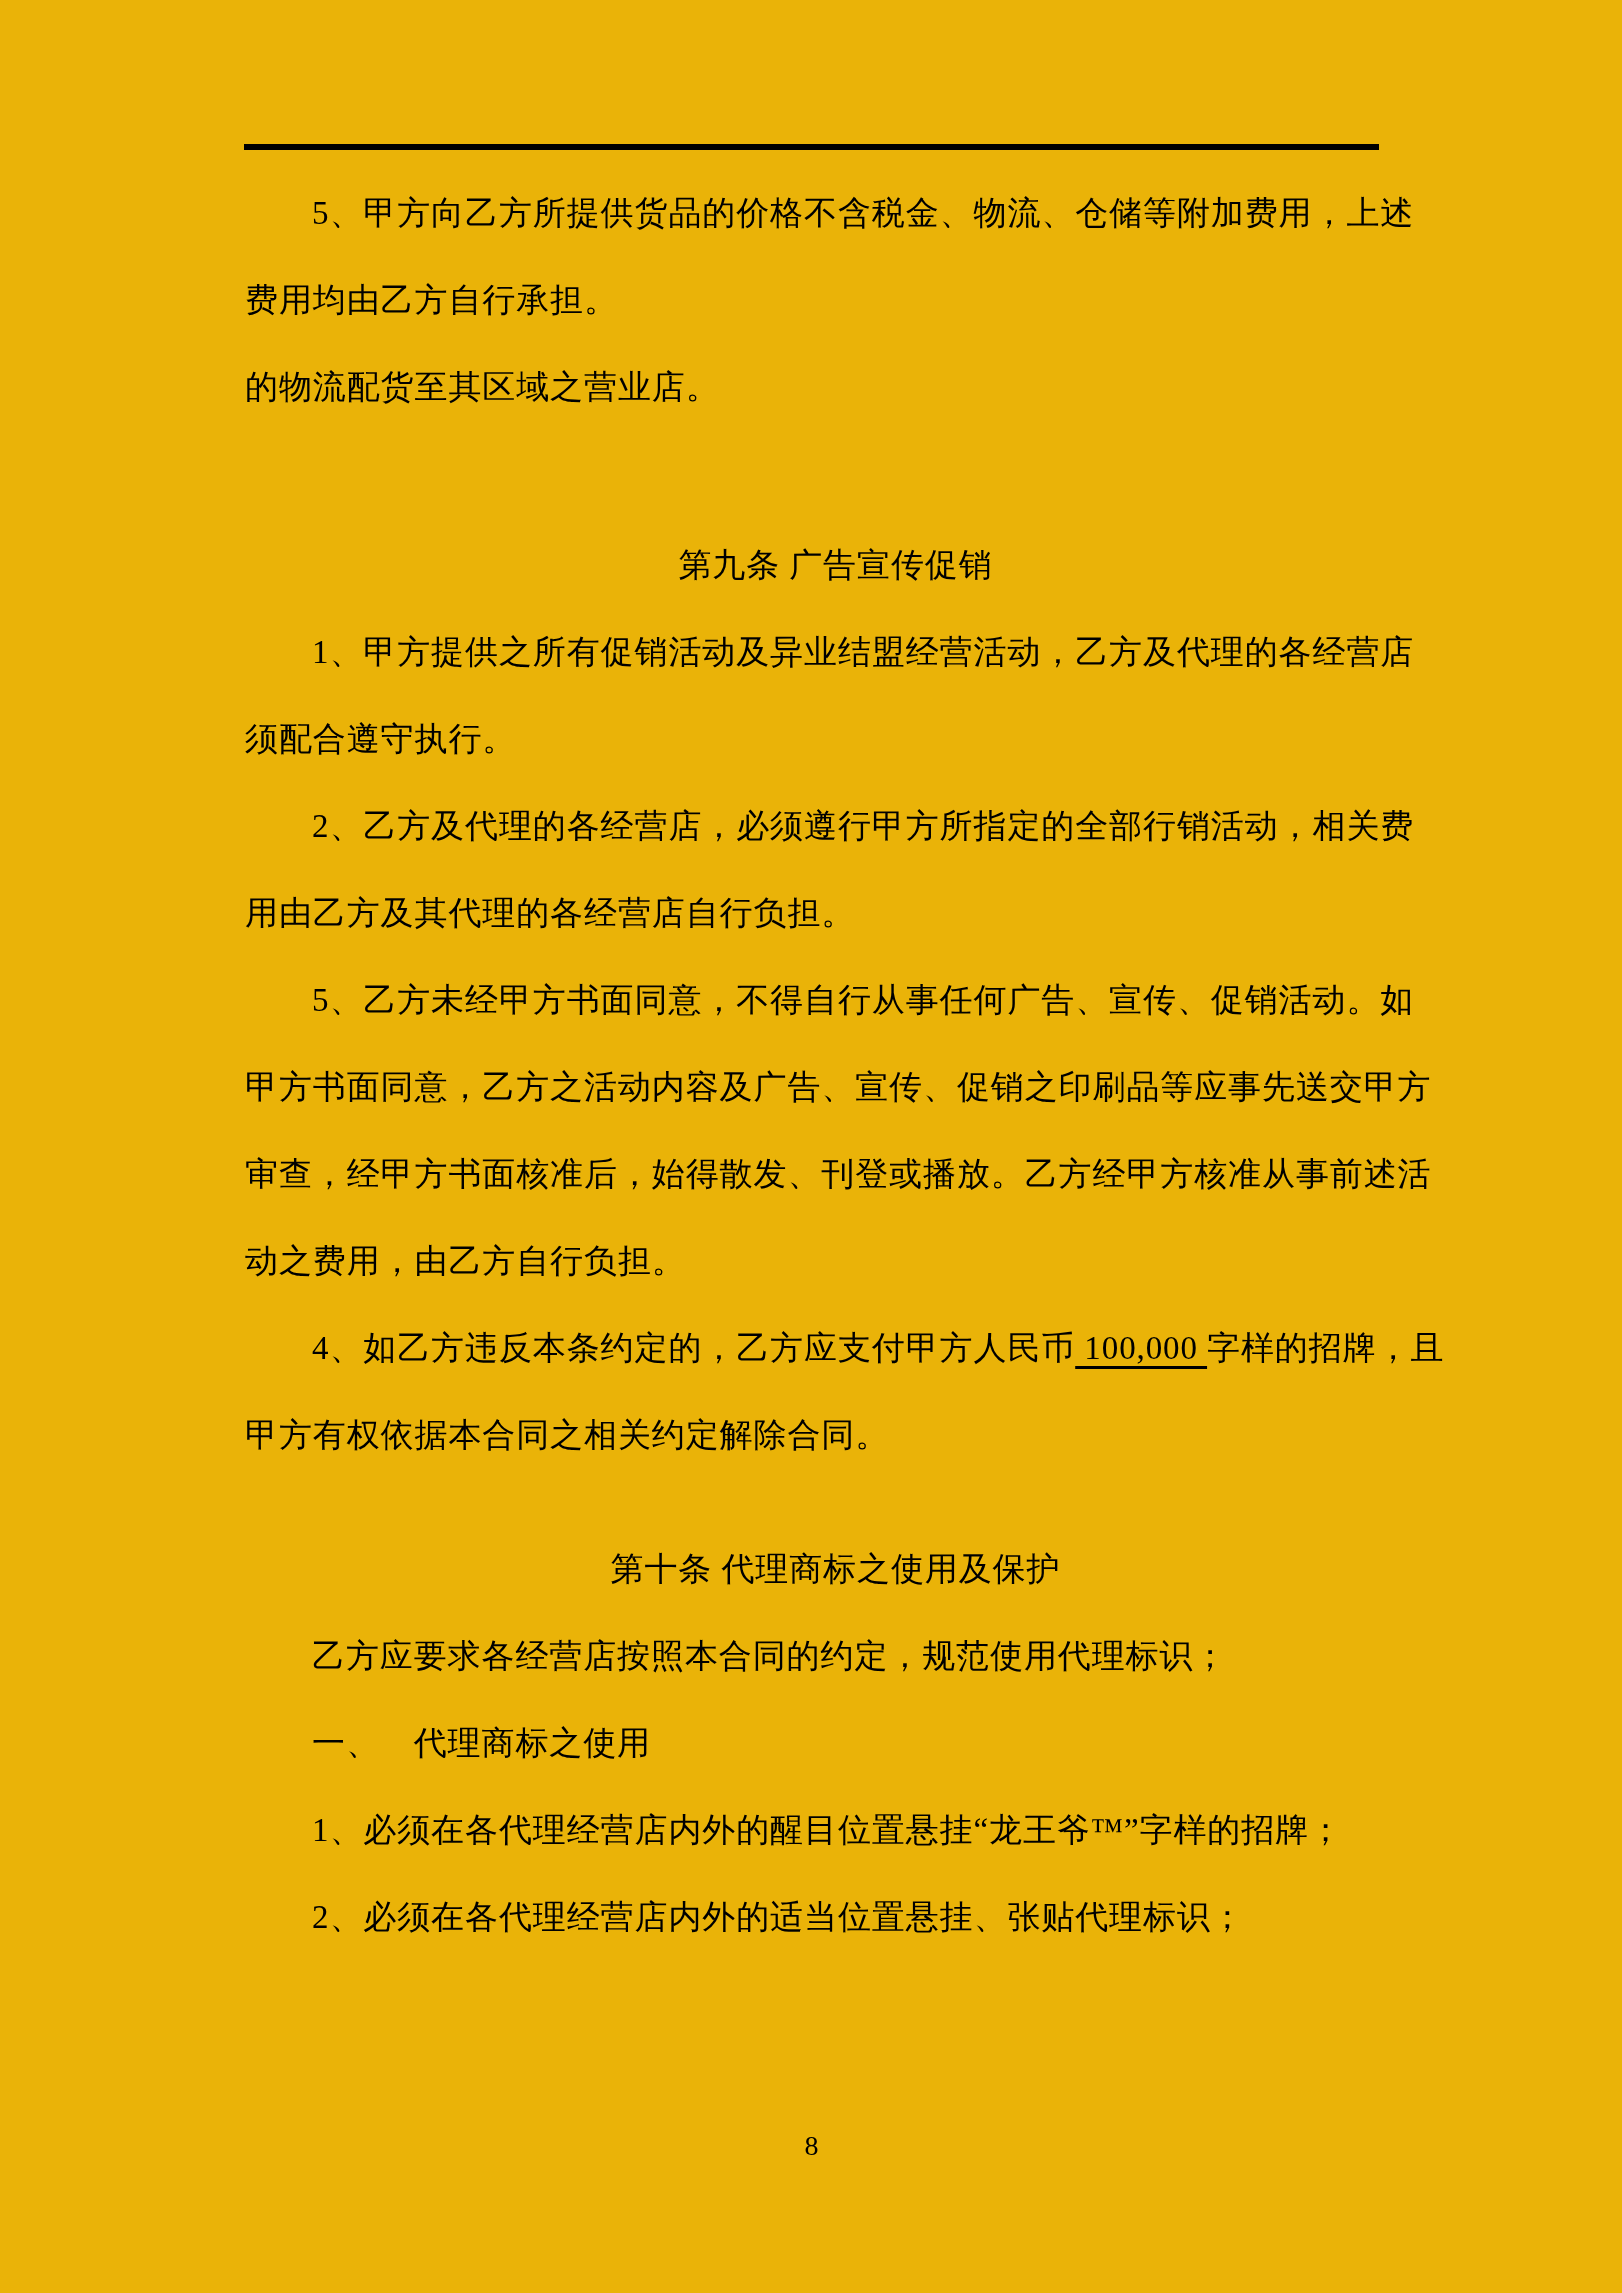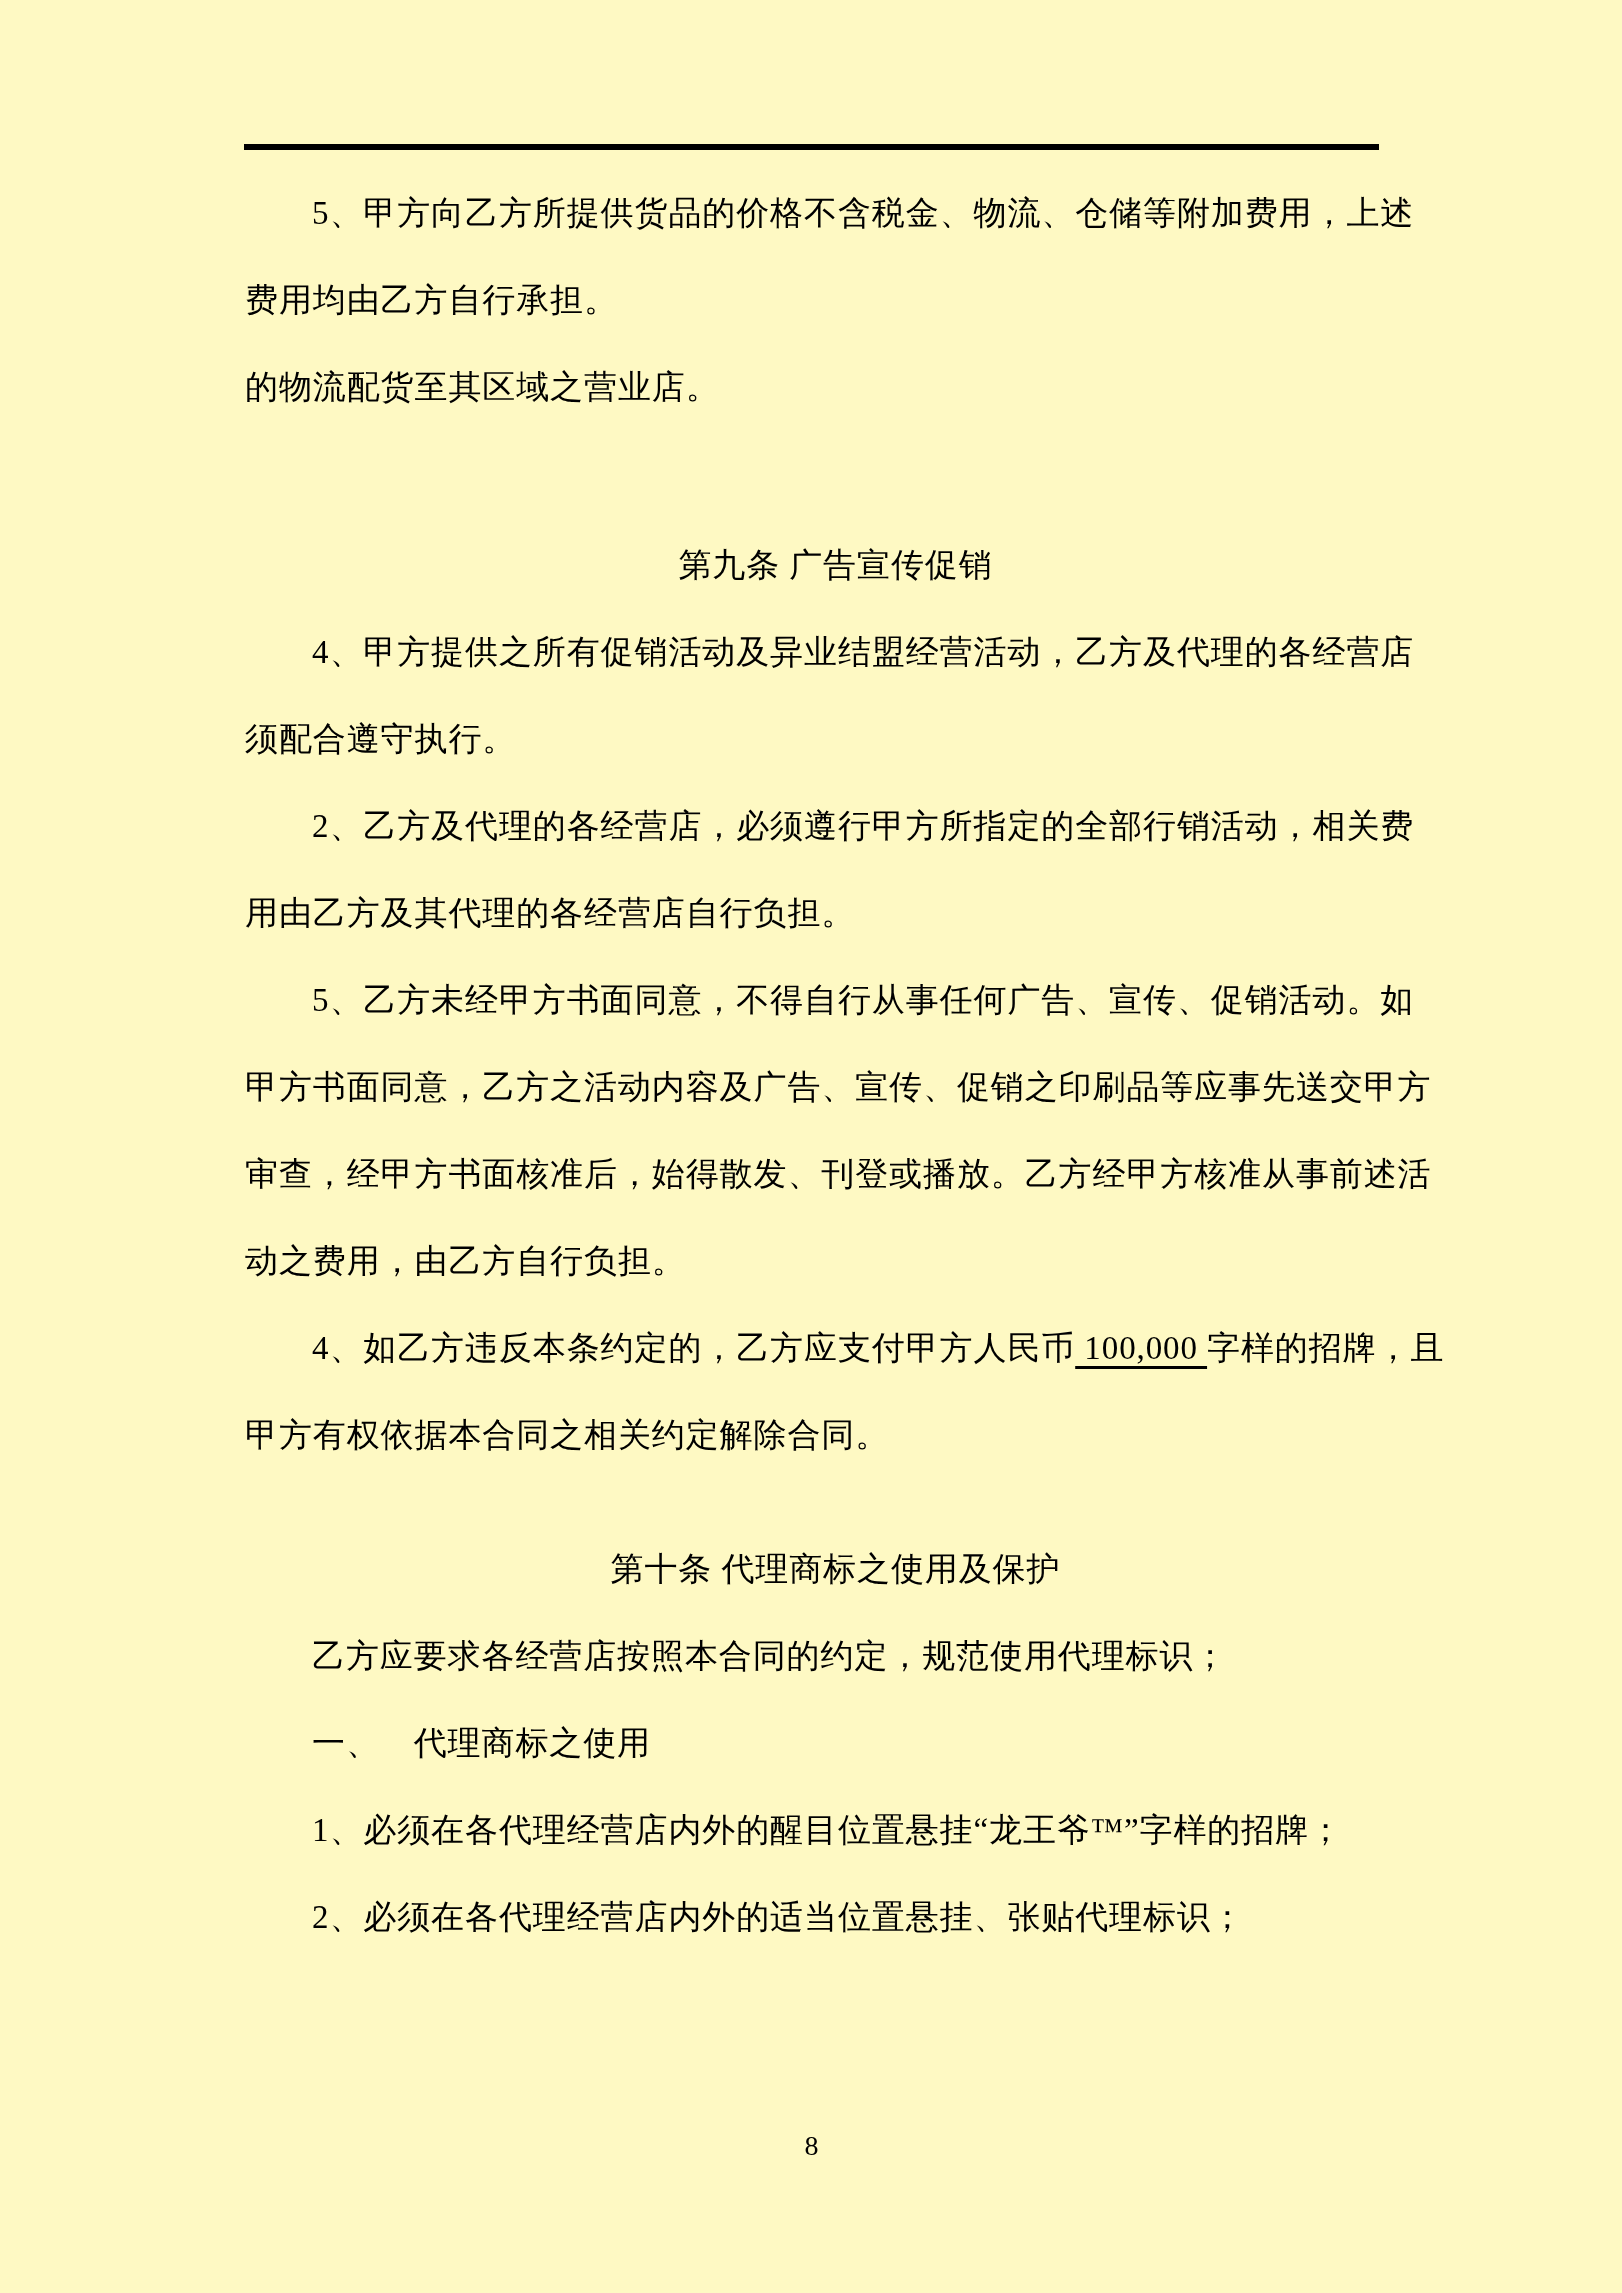--- a/index.html
+++ b/index.html
@@ -4,21 +4,21 @@
 <style>
   html, body {
     margin: 0;
     padding: 0;
     background: #ffffff;
   }
   .page {
     position: relative;
     width: 1623px;
     height: 2294px;
-    background: #fef9c3;
+    background: #eab308;
     font-family: "Liberation Serif", "DejaVu Serif", serif;
     color: #000000;
     overflow: hidden;
   }
   .header-rule {
     position: absolute;
     top: 144px;
     left: 244px;
     width: 1135px;
     height: 5.5px;
@@ -74,21 +74,21 @@
 
     <div class="line first">5、甲方向乙方所提供货品的价格不含税金、物流、仓储等附加费用，上述</div>
     <div class="line">费用均由乙方自行承担。</div>
 
     <div class="line">的物流配货至其区域之营业店。</div>
 
     <div class="gap-large"></div>
 
     <div class="line heading">第九条 广告宣传促销</div>
 
-    <div class="line first">4、甲方提供之所有促销活动及异业结盟经营活动，乙方及代理的各经营店</div>
+    <div class="line first">1、甲方提供之所有促销活动及异业结盟经营活动，乙方及代理的各经营店</div>
     <div class="line">须配合遵守执行。</div>
 
     <div class="line first">2、乙方及代理的各经营店，必须遵行甲方所指定的全部行销活动，相关费</div>
     <div class="line">用由乙方及其代理的各经营店自行负担。</div>
 
     <div class="line first">5、乙方未经甲方书面同意，不得自行从事任何广告、宣传、促销活动。如</div>
     <div class="line">甲方书面同意，乙方之活动内容及广告、宣传、促销之印刷品等应事先送交甲方</div>
     <div class="line">审查，经甲方书面核准后，始得散发、刊登或播放。乙方经甲方核准从事前述活</div>
     <div class="line">动之费用，由乙方自行负担。</div>
 

